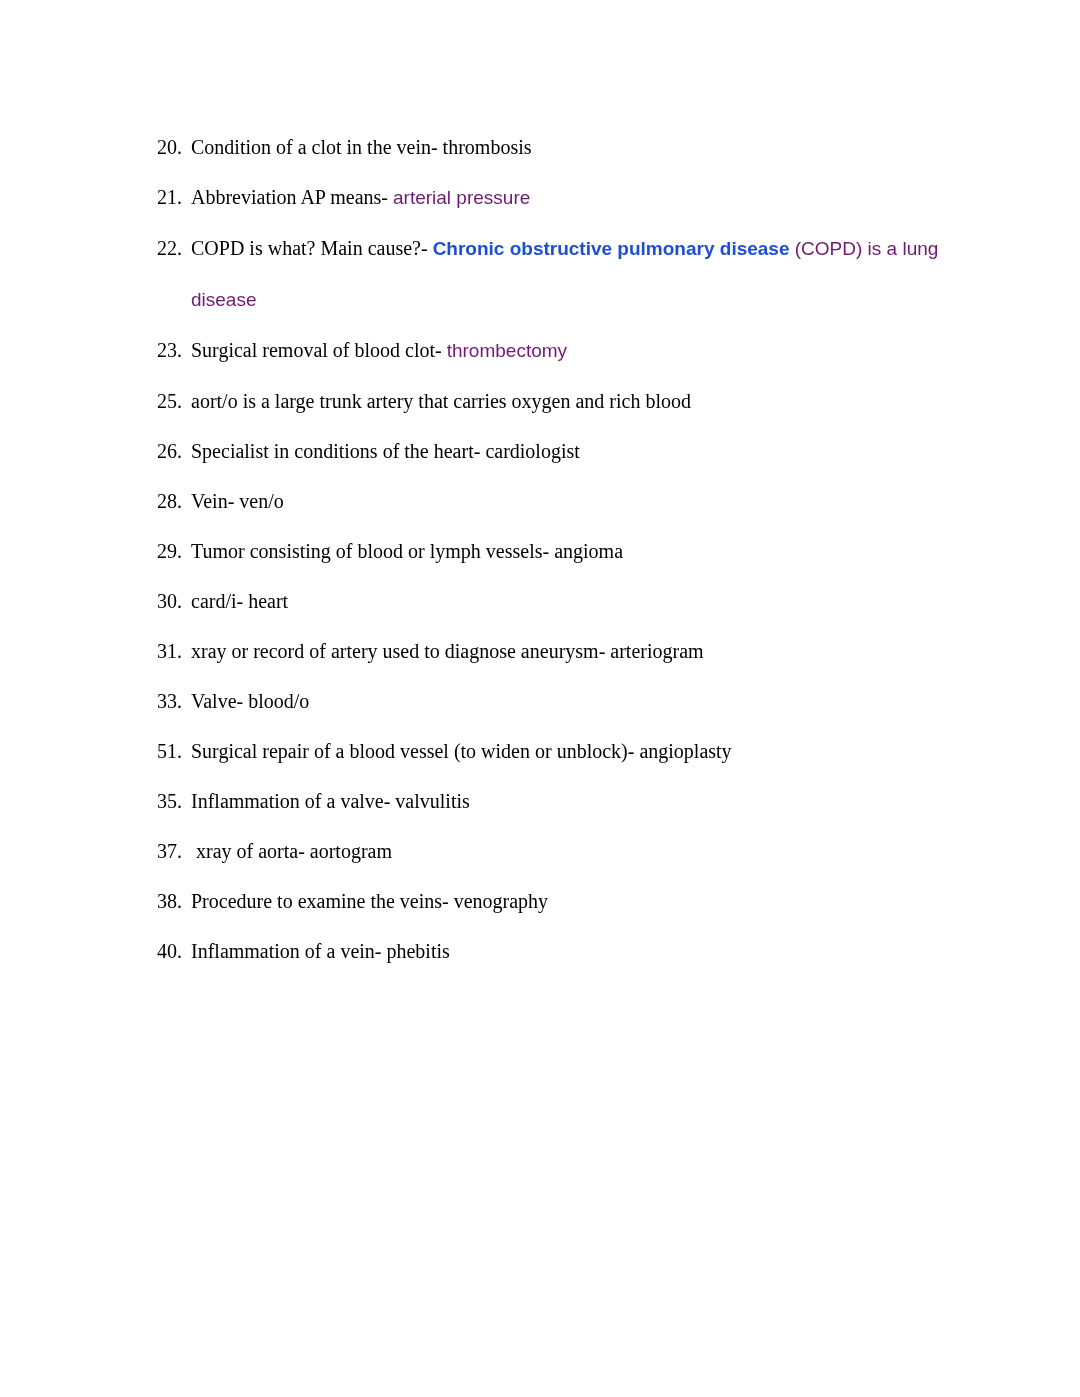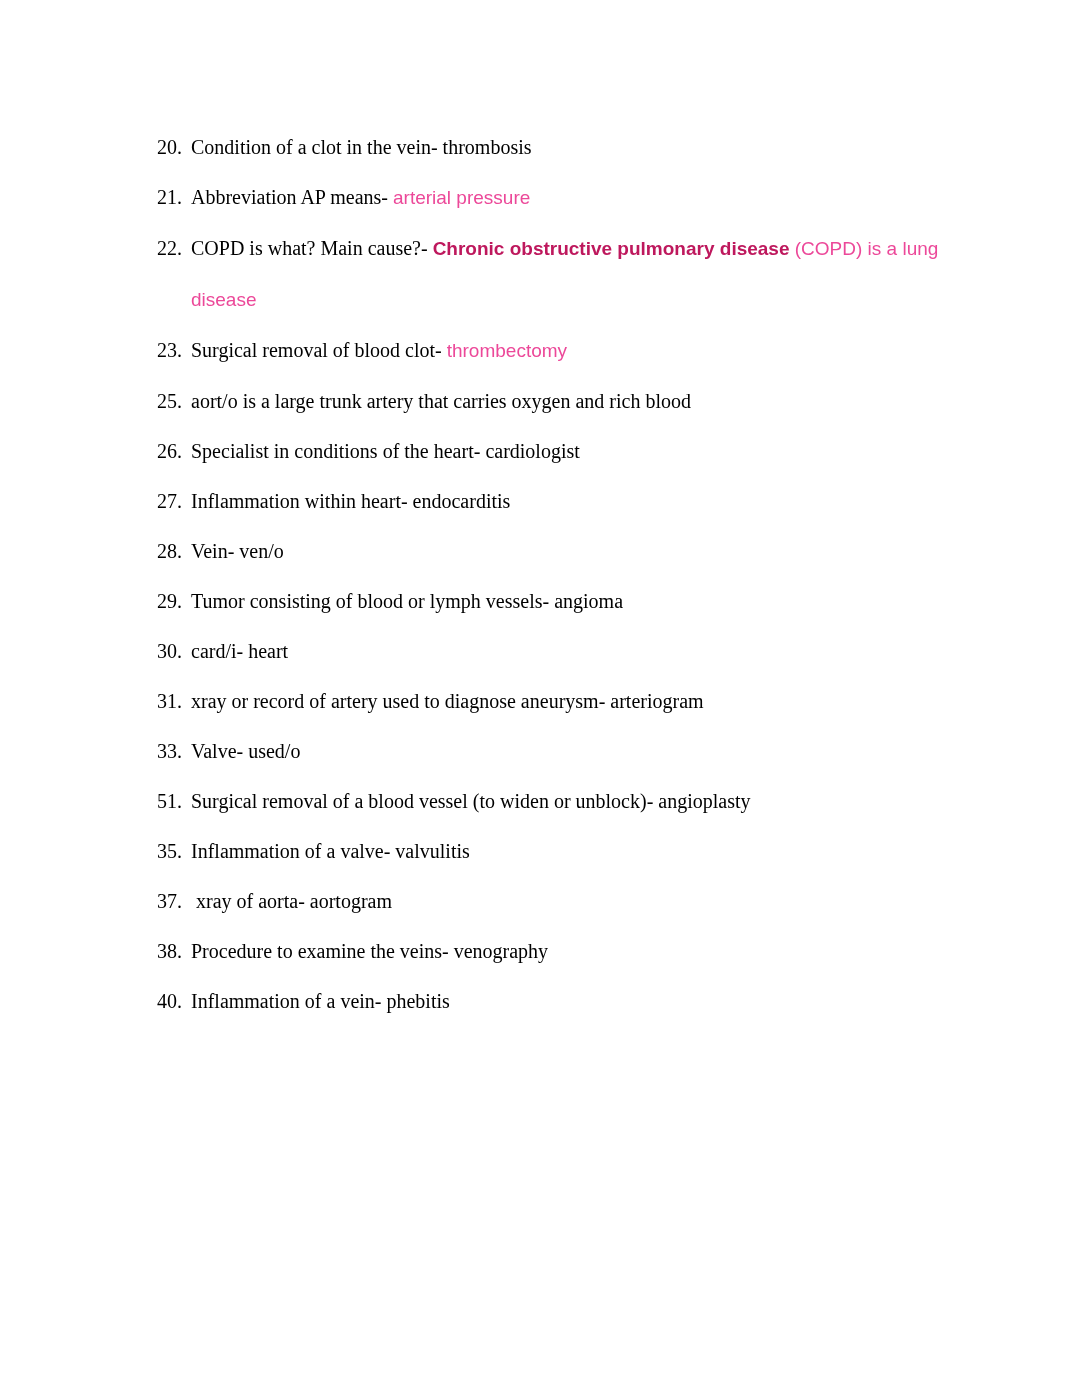--- a/index.html
+++ b/index.html
@@ -46,27 +46,27 @@
   }
   .seg-serif {
     font-family: "Liberation Serif", serif;
     font-size: 20px;
     color: #000000;
     margin-top: 27px;
   }
   .seg-sans {
     font-family: "Liberation Sans", sans-serif;
     font-size: 19px;
-    color: #ec4899;
+    color: #701a75;
   }
   .seg-sans-bold {
     font-family: "Liberation Sans", sans-serif;
     font-size: 19px;
     font-weight: 700;
-    color: #be185d;
+    color: #1d4ed8;
   }
 </style>
 </head>
 <body>
 
 <div class="page">
   <div class="list" id="numbered-list">
       <div class="item">
         <span class="num">20.</span>
         <div class="text"><span class="seg-serif">Condition of a clot in the vein- thrombosis</span></div>
@@ -85,46 +85,42 @@
       </div>
       <div class="item">
         <span class="num">25.</span>
         <div class="text"><span class="seg-serif">aort/o is a large trunk artery that carries oxygen and rich blood</span></div>
       </div>
       <div class="item">
         <span class="num">26.</span>
         <div class="text"><span class="seg-serif">Specialist in conditions of the heart- cardiologist</span></div>
       </div>
       <div class="item">
-        <span class="num">27.</span>
-        <div class="text"><span class="seg-serif">Inflammation within heart- endocarditis</span></div>
-      </div>
-      <div class="item">
         <span class="num">28.</span>
         <div class="text"><span class="seg-serif">Vein- ven/o</span></div>
       </div>
       <div class="item">
         <span class="num">29.</span>
         <div class="text"><span class="seg-serif">Tumor consisting of blood or lymph vessels- angioma</span></div>
       </div>
       <div class="item">
         <span class="num">30.</span>
         <div class="text"><span class="seg-serif">card/i- heart</span></div>
       </div>
       <div class="item">
         <span class="num">31.</span>
         <div class="text"><span class="seg-serif">xray or record of artery used to diagnose aneurysm- arteriogram</span></div>
       </div>
       <div class="item">
         <span class="num">33.</span>
-        <div class="text"><span class="seg-serif">Valve- used/o</span></div>
+        <div class="text"><span class="seg-serif">Valve- blood/o</span></div>
       </div>
       <div class="item">
         <span class="num">51.</span>
-        <div class="text"><span class="seg-serif">Surgical removal of a blood vessel (to widen or unblock)- angioplasty</span></div>
+        <div class="text"><span class="seg-serif">Surgical repair of a blood vessel (to widen or unblock)- angioplasty</span></div>
       </div>
       <div class="item">
         <span class="num">35.</span>
         <div class="text"><span class="seg-serif">Inflammation of a valve- valvulitis</span></div>
       </div>
       <div class="item">
         <span class="num">37.</span>
         <div class="text"><span class="seg-serif">&nbsp;xray of aorta- aortogram</span></div>
       </div>
       <div class="item">

